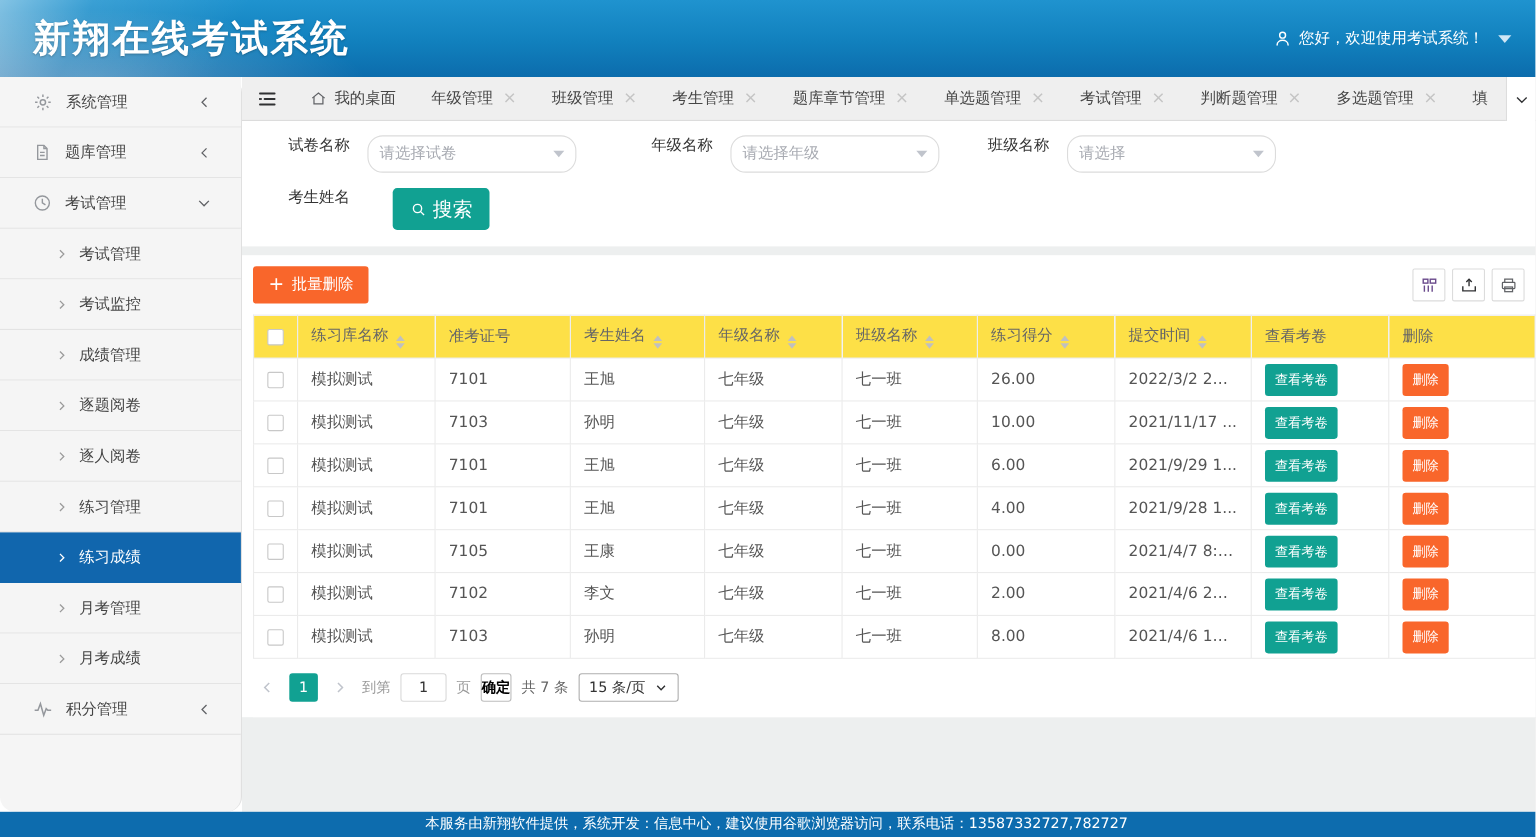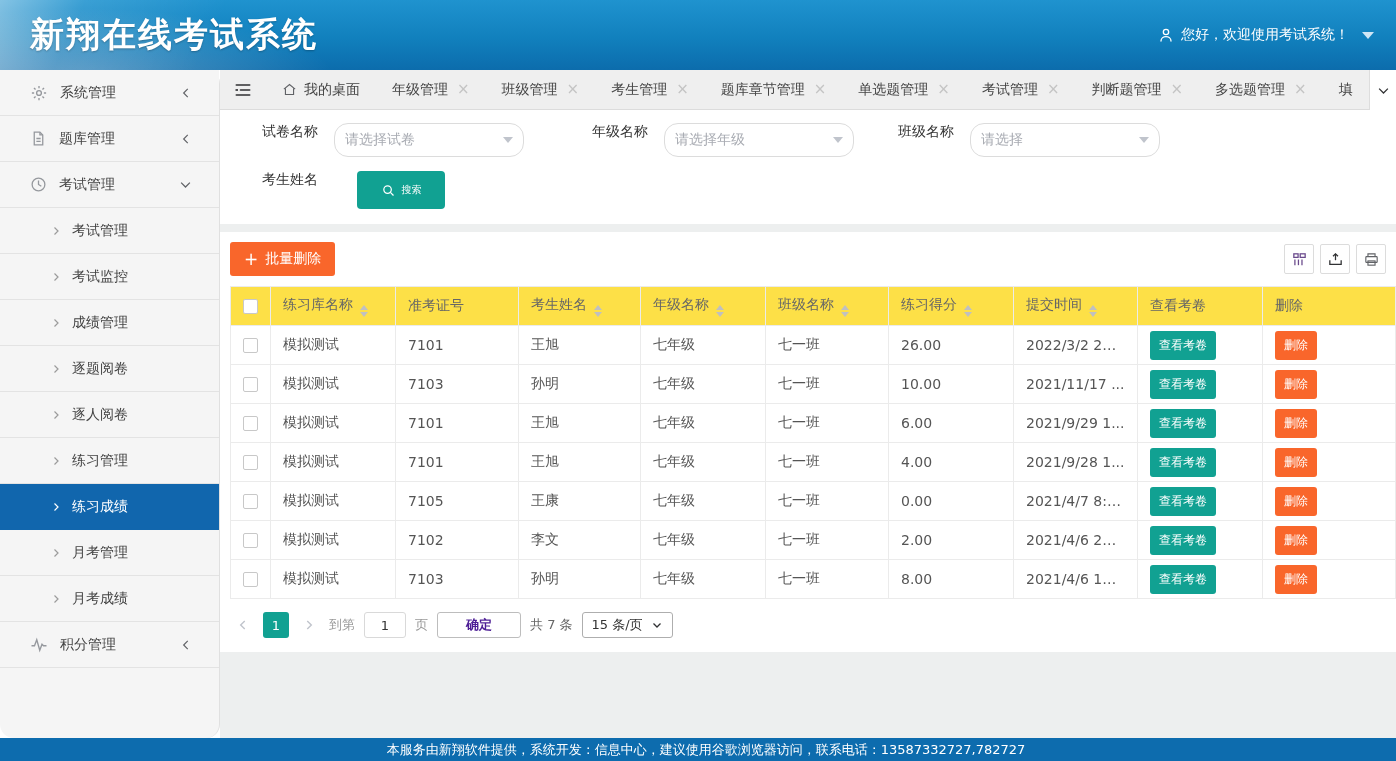--- a/index.html
+++ b/index.html
@@ -50,21 +50,21 @@
 
   .search-panel { background:#fff; padding:13px 20px 15px 42px; }
   .form-row { display:flex; }
   .form-row.first { margin-bottom:14px; }
   .f-label { color:#333; margin-right:16px; white-space:nowrap; }
   .select-box { width:190px; height:34px; border:1px solid #dcdcdc; border-radius:14px; background:#fff; display:flex; align-items:center; padding:0 10px; color:#a8abb2; cursor:pointer; }
   .select-box .caret { margin-left:auto; width:0; height:0; border-left:5px solid transparent; border-right:5px solid transparent; border-top:6px solid #c0c4cc; }
   .gap1 { width:68px; } .gap2 { width:44px; }
   .text-input { width:190px; height:34px; border:1px solid #dcdcdc; border-radius:2px; padding:0 10px; font-size:14px; color:#333; font-family:inherit; }
   .text-input::placeholder { color:#a8abb2; }
-  .search-btn { margin-left:23px; width:88px; height:38px; background:#11a192; border:none; border-radius:4px; color:#fff; font-size:10px; display:flex; align-items:center; justify-content:center; gap:6px; cursor:pointer; font-family:inherit; }
+  .search-btn { margin-left:23px; width:88px; height:38px; background:#11a192; border:none; border-radius:4px; color:#fff; font-size:18px; display:flex; align-items:center; justify-content:center; gap:6px; cursor:pointer; font-family:inherit; }
 
   .table-panel { background:#fff; margin-top:8px; padding:10px 0 0 10px; }
   .tbl-toolbar { display:flex; align-items:center; justify-content:space-between; padding-right:10px; margin-bottom:10px; }
   .batch-del { height:34px; background:#f9662b; color:#fff; border:none; border-radius:3px; padding:0 14px; font-size:14px; display:flex; align-items:center; gap:7px; cursor:pointer; font-family:inherit; }
   .batch-del .plus { font-size:17px; line-height:1; font-weight:400; }
   .tool-icons { display:flex; gap:6px; }
   .icon-btn { width:30px; height:30px; background:#fff; border:1px solid #dcdcdc; border-radius:2px; display:flex; align-items:center; justify-content:center; cursor:pointer; }
 
   table { width:100%; border-collapse:collapse; table-layout:fixed; }
   th,td { border:1px solid #ebebeb; height:39px; padding:0 12px; text-align:left; font-weight:400; overflow:hidden; white-space:nowrap; text-overflow:ellipsis; }
@@ -77,21 +77,21 @@
   .sort .up { border-bottom:5px solid #c0c0c0; margin-bottom:2px; }
   .sort .dn { border-top:5px solid #c0c0c0; }
   .btn-view { background:#11a192; color:#fff; border:none; border-radius:3px; font-size:12px; padding:6px 9px; cursor:pointer; font-family:inherit; }
   .btn-del  { background:#f9662b; color:#fff; border:none; border-radius:3px; font-size:12px; padding:6px 9px; cursor:pointer; font-family:inherit; }
 
   .pagination { display:flex; align-items:center; gap:9px; padding:13px 2px 14px 2px; font-size:13px; color:#666; background:#fff; }
   .pg-arrow { width:22px; height:26px; display:flex; align-items:center; justify-content:center; cursor:pointer; }
   .pg-cur { min-width:26px; height:26px; background:#11a192; color:#fff; border-radius:3px; display:flex; align-items:center; justify-content:center; cursor:pointer; }
   .pg-muted { color:#9a9a9a; }
   .pg-input { width:42px; height:26px; border:1px solid #d9d9d9; border-radius:3px; text-align:center; font-size:13px; color:#333; font-family:inherit; }
-  .pg-confirm { height:26px; padding:0 28px; background:#fff; border:1px solid #bdbdbd; border-radius:3px; font-size:13px; color:#4c1d95; font-weight:700; cursor:pointer; font-family:inherit; }
+  .pg-confirm { height:26px; padding:0 0; background:#fff; border:1px solid #bdbdbd; border-radius:3px; font-size:13px; color:#000000; font-weight:700; cursor:pointer; font-family:inherit; }
   .pg-size { height:26px; border:1px solid #aeaeae; border-radius:3px; padding:0 9px; display:flex; align-items:center; gap:8px; color:#333; cursor:pointer; background:#fff; }
 
   
   .footer { height:23px; flex:0 0 23px; background:#0d6cae; color:#fff; font-size:13px; text-align:center; line-height:23px; white-space:nowrap;padding-left:16px; }
 </style>
 </head>
 <body>
 
 <div class="app">
 

